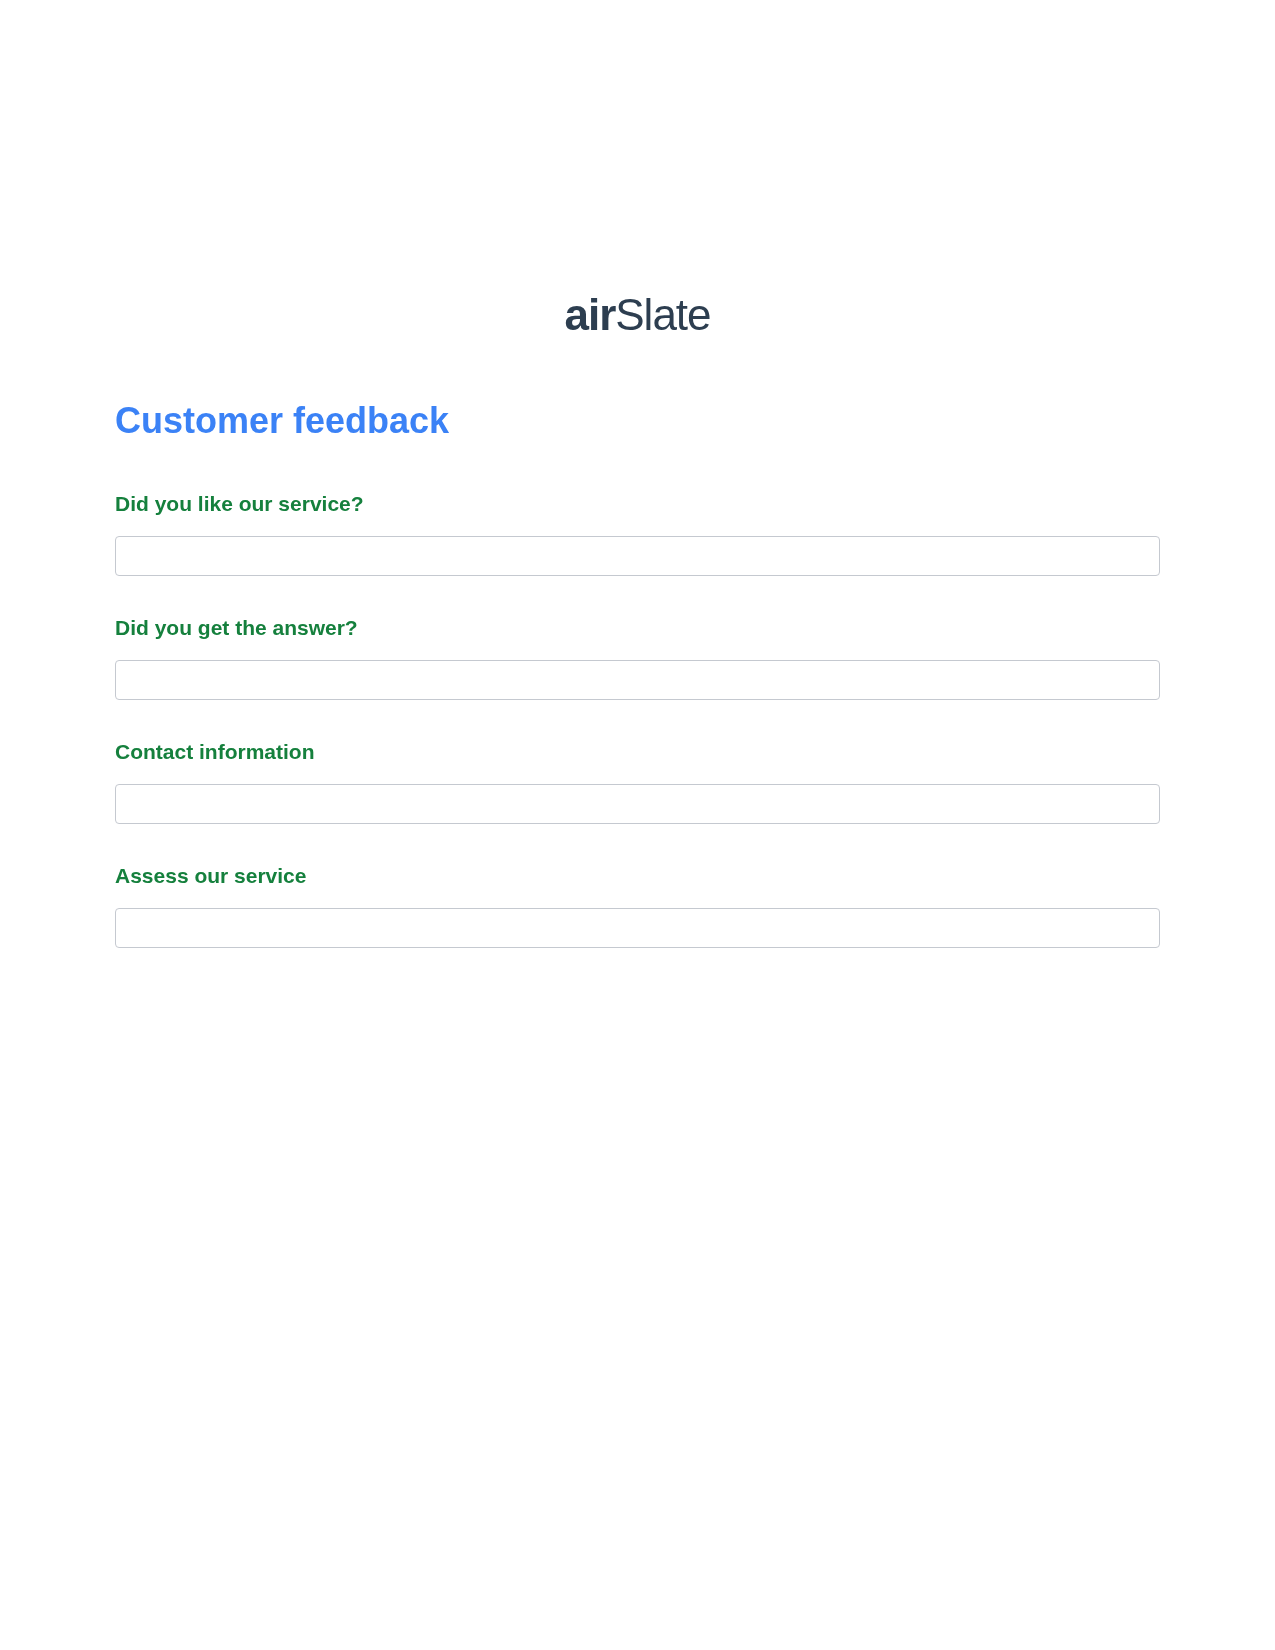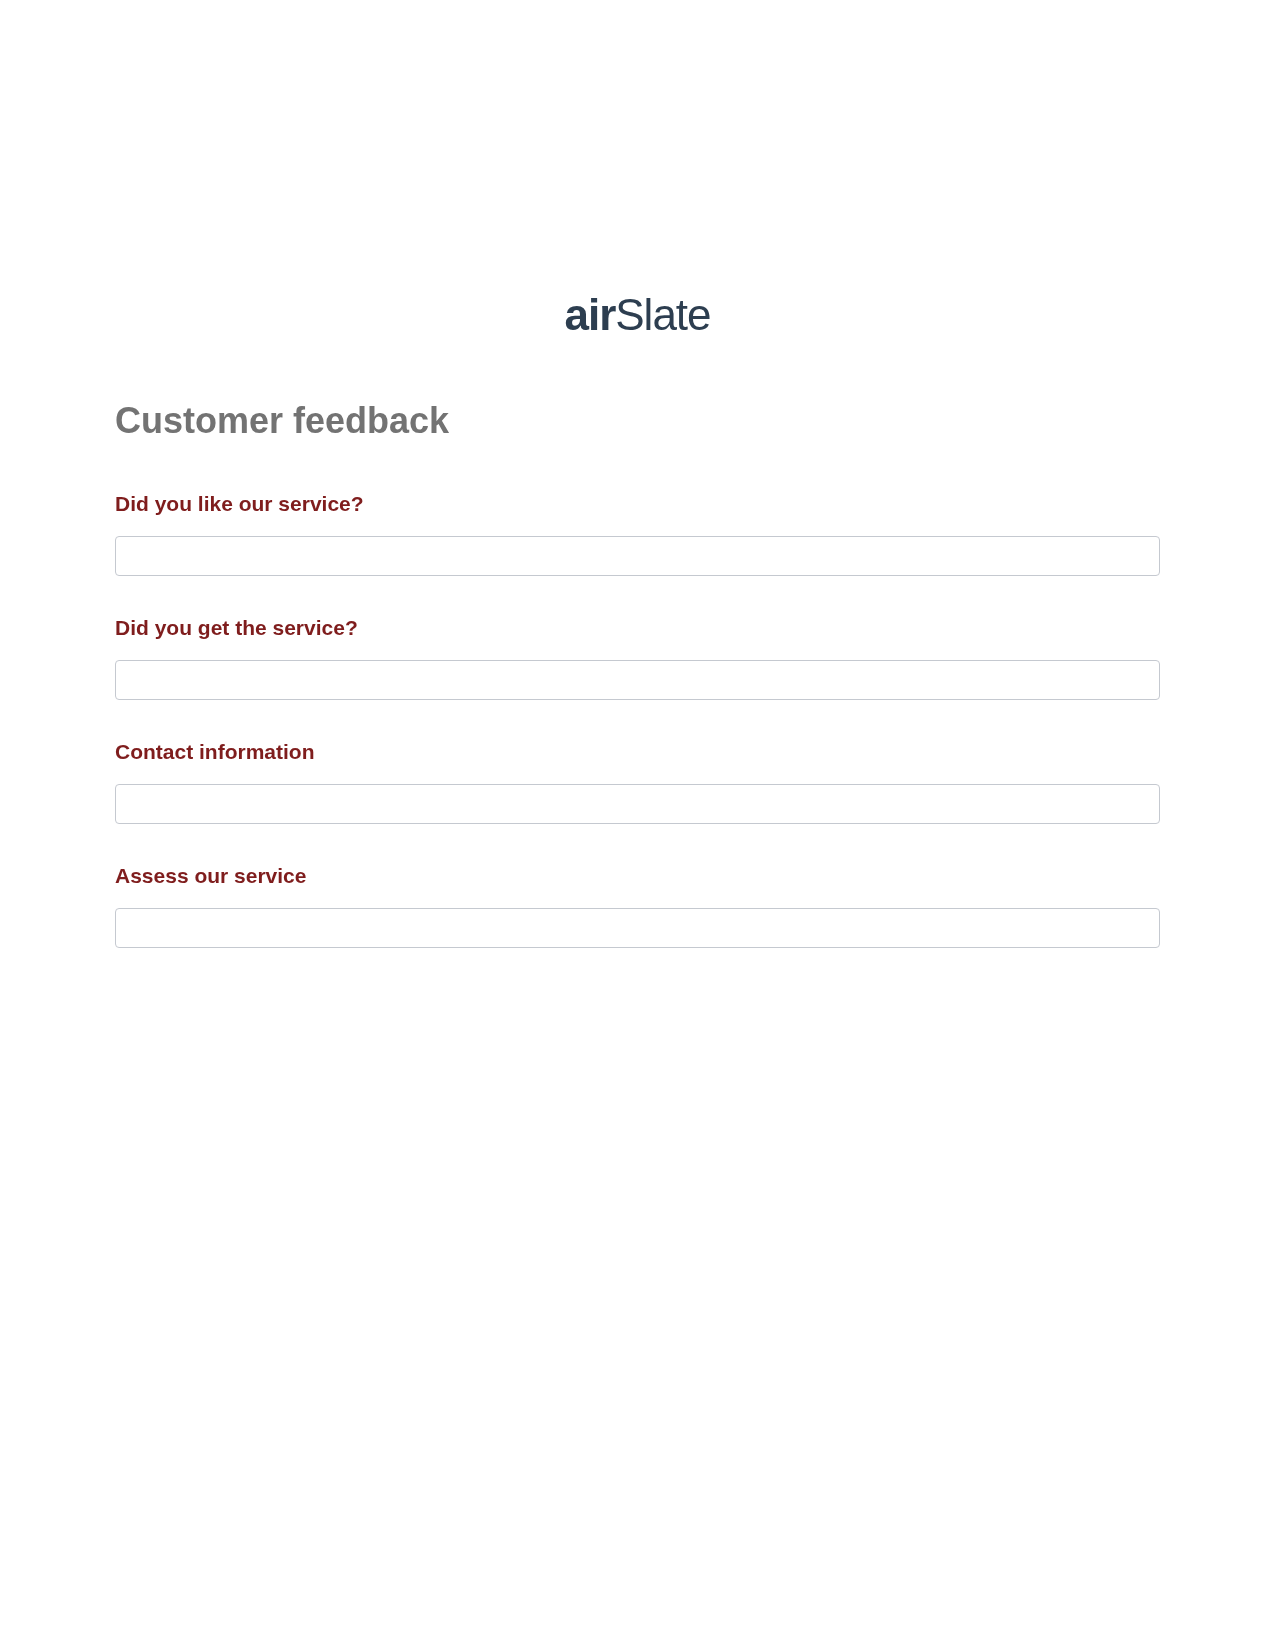--- a/index.html
+++ b/index.html
@@ -32,31 +32,31 @@
     }
     .logo-text .air {
       font-weight: 700;
     }
     .logo-text .slate {
       font-weight: 400;
     }
     .form-title {
       font-size: 36px;
       font-weight: 700;
-      color: #737373;
+      color: #3b82f6;
       margin-bottom: 50px;
     }
     .form-group {
       margin-bottom: 40px;
     }
     .form-label {
       display: block;
       font-size: 21px;
       font-weight: 600;
-      color: #7f1d1d;
+      color: #15803d;
       margin-bottom: 20px;
     }
     .form-input {
       width: 100%;
       height: 40px;
       border: 1px solid #c5c9d0;
       border-radius: 4px;
       padding: 8px 12px;
       font-size: 16px;
       background: #ffffff;
@@ -71,21 +71,21 @@
   </div>
 
   <h1 class="form-title">Customer feedback</h1>
 
   <div class="form-group">
     <label class="form-label">Did you like our service?</label>
     <input type="text" class="form-input" value="" style="">
   </div>
 
   <div class="form-group">
-    <label class="form-label">Did you get the service?</label>
+    <label class="form-label">Did you get the answer?</label>
     <input type="text" class="form-input" value="" style="">
   </div>
 
   <div class="form-group">
     <label class="form-label">Contact information</label>
     <input type="text" class="form-input" value="" style="">
   </div>
 
   <div class="form-group">
     <label class="form-label">Assess our service</label>

